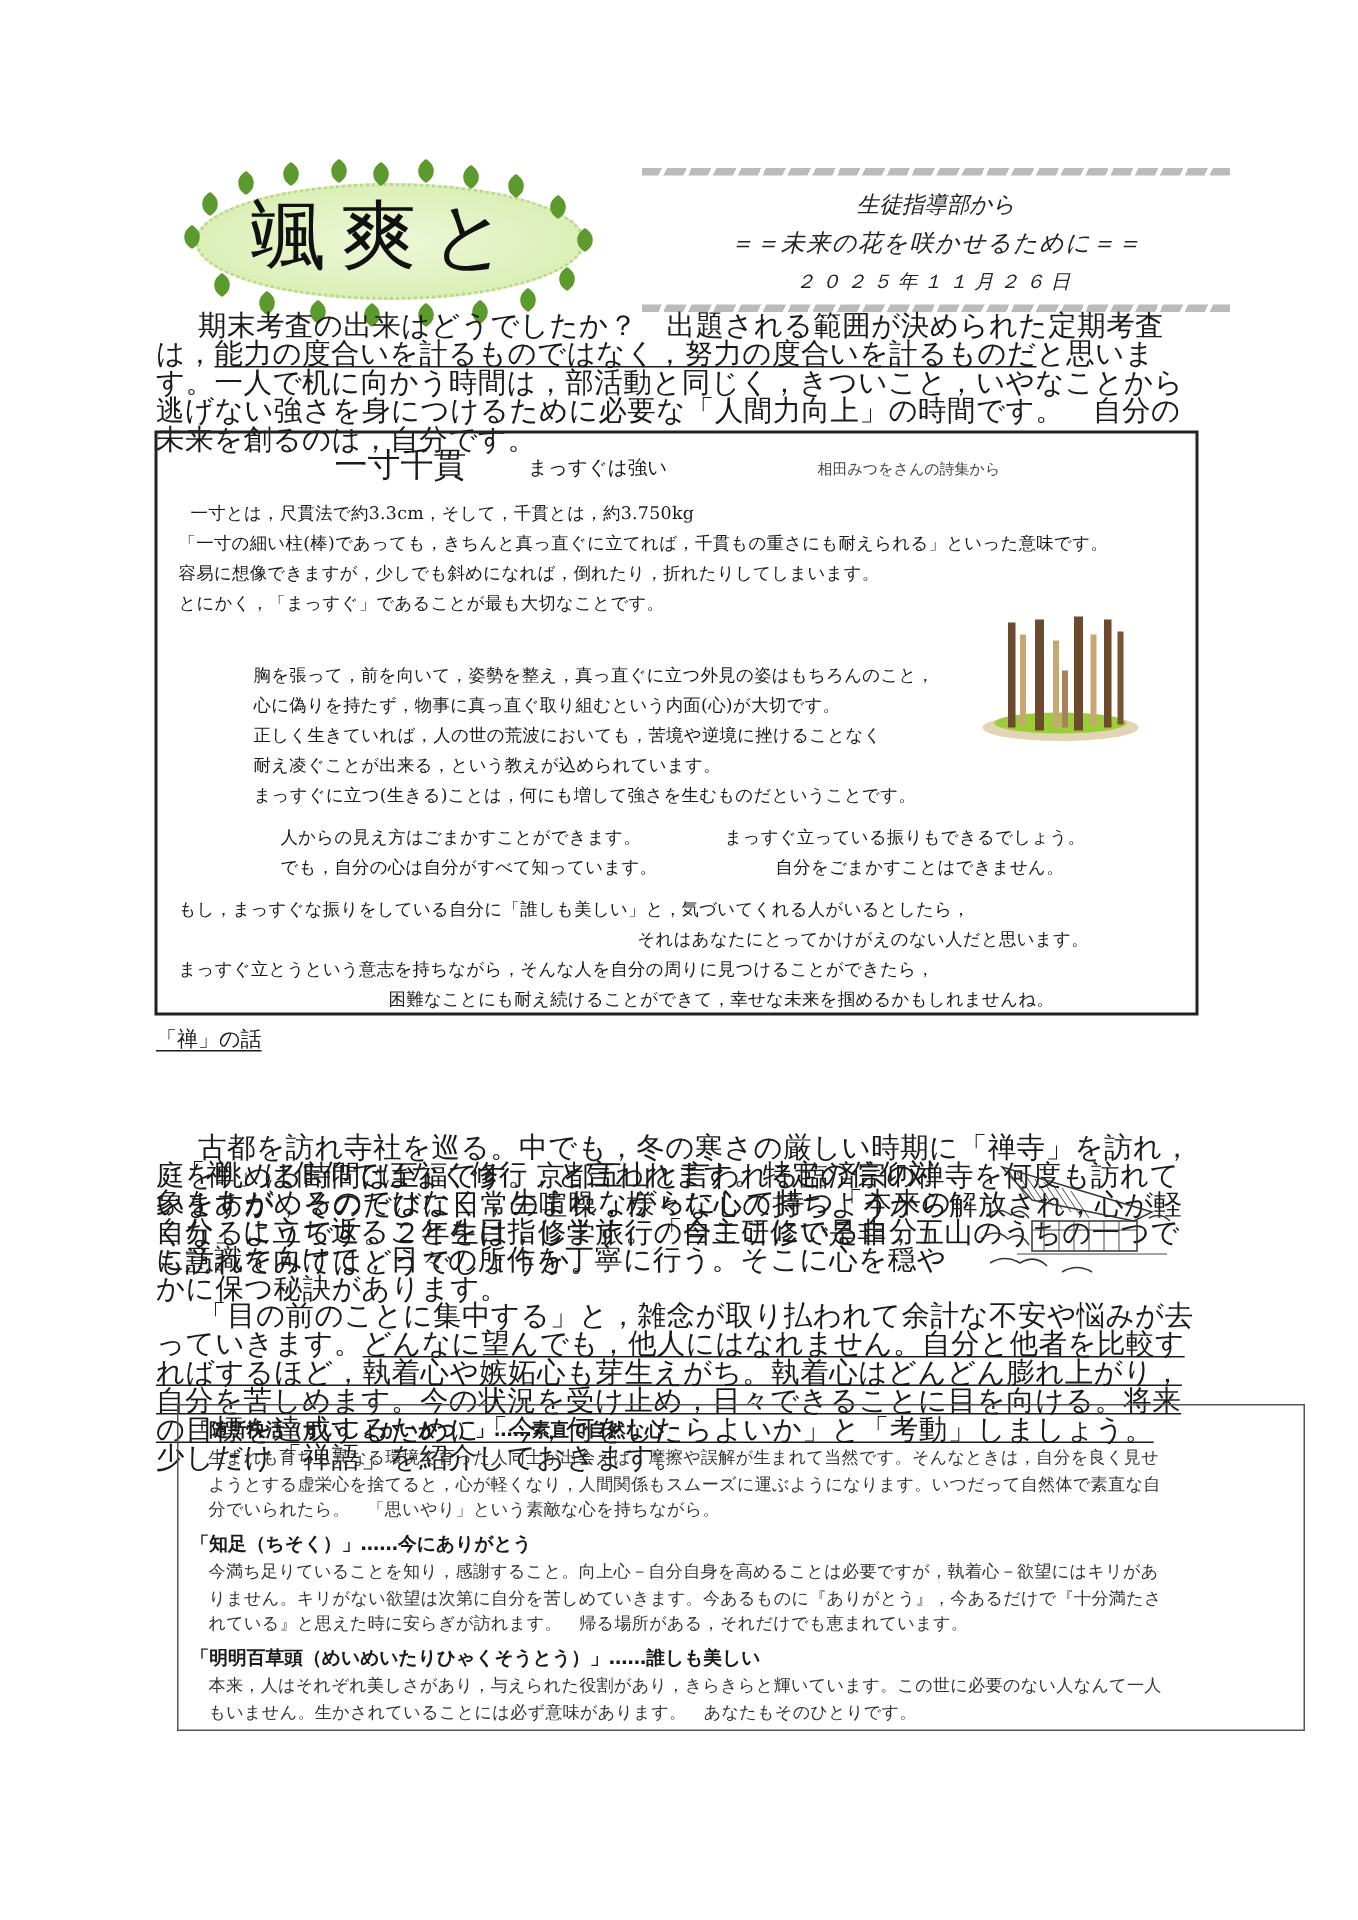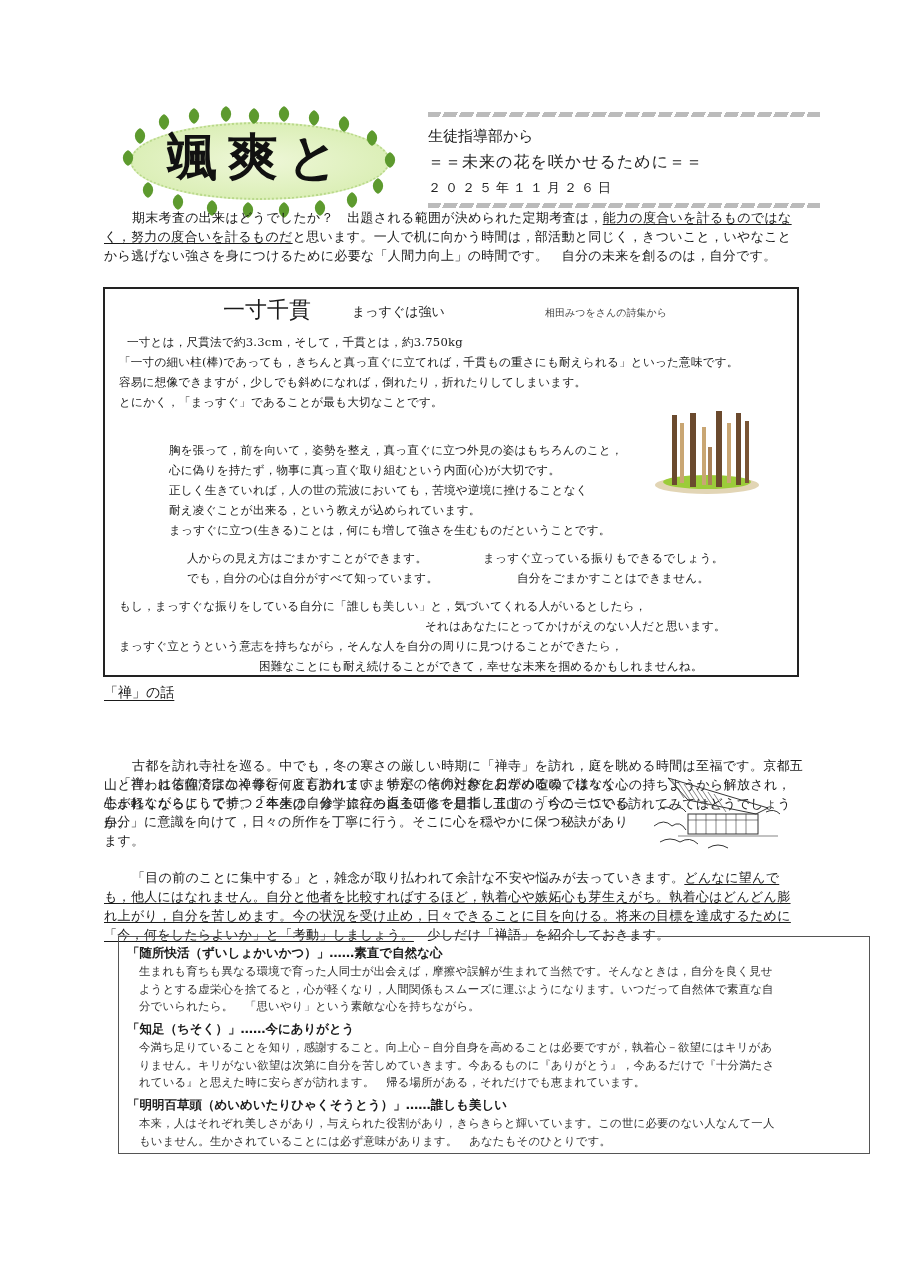--- a/index.html
+++ b/index.html
@@ -6,33 +6,33 @@
   body { width:905px; height:1280px; position:relative; overflow:hidden;
          font-family:"DejaVu Serif", "Liberation Serif", serif; color:#1a1a1a; }
   .abs { position:absolute; }
 
   
   #logo { left:108px; top:104px; width:300px; height:110px; }
   #logo .oval { position:absolute; left:22px; top:18px; width:256px; height:74px;
                 border-radius:50%; background:radial-gradient(ellipse at center,#eef7d8 0%,#dcefb8 70%,#cfe6a4 100%);
                 border:2px dotted #b9d98a; }
   #logo .title { position:absolute; left:0; right:0; top:20px; text-align:center;
-                 font-size:50px; letter-spacing:10px; font-family:"DejaVu Serif", serif; color:#111; font-weight:bold; }
+                 font-size:50px; letter-spacing:10px; font-family:"DejaVu Serif", serif; color:#111; font-weight:normal; }
   .leaf { position:absolute; width:12px; height:12px; background:#5d9a2e;
           border-radius:2px 8px 2px 8px; transform:rotate(45deg); }
 
   
   #hdr-right { left:428px; top:112px; width:392px; }
   .dash-line { height:5px; background:repeating-linear-gradient(115deg,#bbb 0 12px,#fff 12px 15px); }
-  .hdr-text { text-align:left; font-family:"DejaVu Sans", sans-serif; color:#222; }
+  .hdr-text { text-align:center; font-family:"DejaVu Sans", sans-serif; color:#222;font-style:italic; }
   .hdr-dept { font-size:15px; margin-top:10px; }
   .hdr-sub { font-size:16px; margin-top:6px; letter-spacing:1px; }
   .hdr-date { font-size:13px; margin-top:6px; letter-spacing:4px; }
 
-  .p { font-size:13px; line-height:19px; letter-spacing:0.3px; }
+  .p { font-size:19px; line-height:19px; letter-spacing:0.3px; }
   .u { text-decoration:underline; text-underline-offset:2px; }
 
   #intro { left:104px; top:208px; width:700px; text-indent:28px; }
 
   #box1 { left:103px; top:287px; width:696px; height:390px; border:2px solid #222; box-sizing:border-box; }
   #box1 .t-title { position:absolute; left:118px; top:6px; font-size:22px; }
   #box1 .t-sub { position:absolute; left:247px; top:14px; font-size:13px; }
   #box1 .t-src { position:absolute; left:440px; top:17px; font-size:10px; color:#444; }
   #box1 .l { position:absolute; font-size:11.6px; white-space:nowrap; letter-spacing:0.2px; }
 

